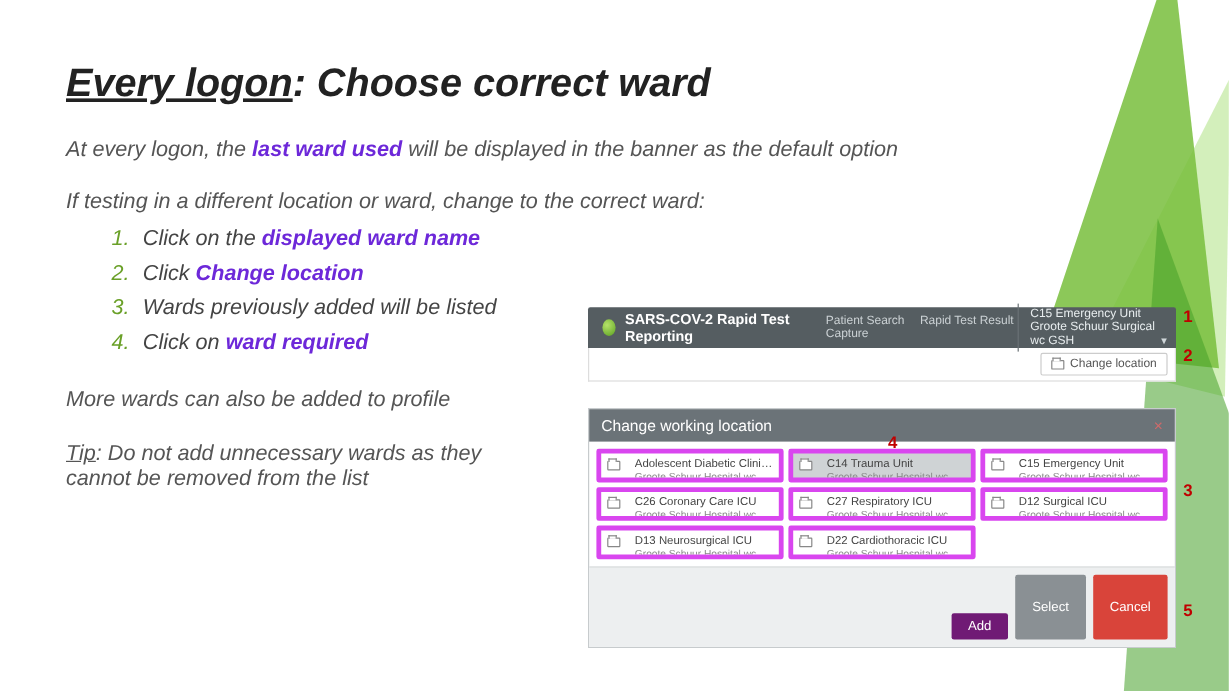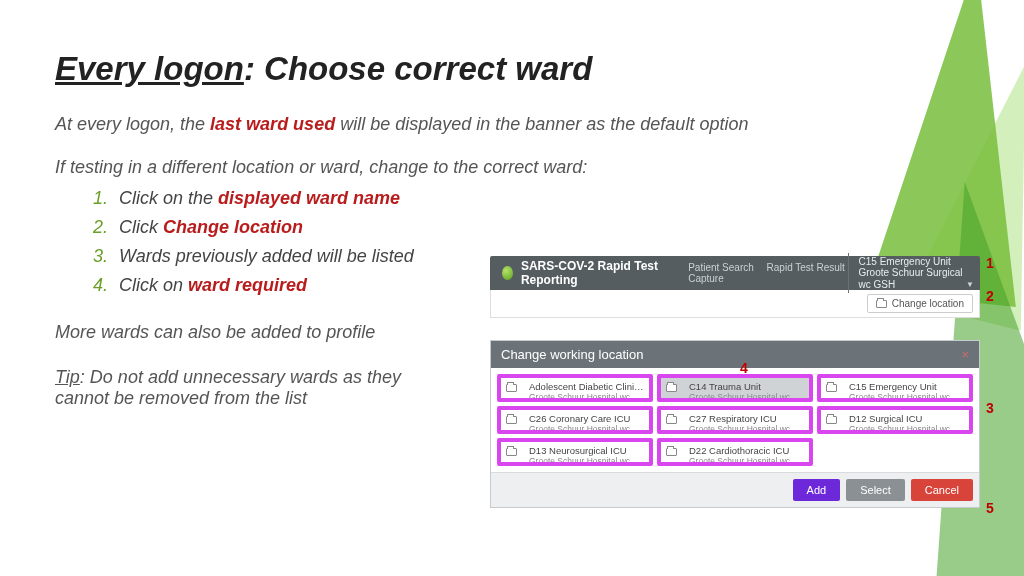--- a/index.html
+++ b/index.html
@@ -14,21 +14,21 @@
   h1 { font-size: 33px; font-weight: 700; color: #222; margin-bottom: 26px; }
   h1 .u { text-decoration: underline; }
   p.lead { font-size: 18px; color: #555; margin-bottom: 22px; }
   p.sub { font-size: 18px; color: #555; margin-bottom: 6px; }
   ol { margin-left: 64px; margin-bottom: 22px; }
   ol li { font-size: 18px; color: #444; padding: 4px 0; list-style: none; position: relative; }
   ol li::before { content: attr(data-num) "."; position: absolute; left: -26px; color: #6aa028; font-weight: 400; }
   .more { font-size: 18px; color: #555; margin-bottom: 24px; }
   .tip { font-size: 18px; color: #555; max-width: 400px; }
   .tip .ul { text-decoration: underline; }
-  b { font-weight: 700; color: #b91c1c; }
+  b { font-weight: 700; color: #6d28d9; }
 
   
   .mock { position: absolute; left: 490px; top: 256px; width: 490px; font-family: "Segoe UI", Arial, sans-serif; font-size: 10px; color: #555; }
 
   
   .banner { background: #555d61; color: #eee; display: flex; align-items: center; height: 34px; border-radius: 2px 2px 0 0; }
   .banner .logo { width: 14px; height: 14px; border-radius: 50%; background: radial-gradient(circle at 35% 35%, #b6e26a, #5aa11f); margin: 0 8px 0 12px; }
   .banner .title { font-size: 12px; font-weight: 600; color: #fff; }
   .banner .nav { margin-left: 14px; font-size: 10px; color: #cbd1d4; }
   .banner .nav span { margin-right: 10px; }
@@ -45,21 +45,21 @@
   .dlg-head { background: #6b7378; color: #fff; padding: 6px 10px; font-size: 13px; display:flex; align-items:center; }
   .dlg-head .x { margin-left: auto; color: #d16a6a; font-size: 13px; }
   .ward-grid { display: grid; grid-template-columns: repeat(3, 1fr); gap: 4px; padding: 6px; }
   .ward-card { border: 4px solid #d946ef; border-radius: 2px; padding: 3px 5px 3px 28px; position: relative; background: #fff; height: 28px; overflow: hidden; }
   .ward-card.sel { background: #cfd3d5; }
   .ward-card .fic { position: absolute; left: 5px; top: 6px; }
   .ward-card .wname { font-size: 9.5px; color: #444; white-space: nowrap; overflow: hidden; text-overflow: ellipsis; }
   .ward-card .whosp { font-size: 8.5px; color: #888; white-space: nowrap; overflow: hidden; text-overflow: ellipsis; }
   .dlg-foot { background: #edeff0; padding: 6px; display: flex; justify-content: flex-end; gap: 6px; border-top: 1px solid #d9dcdd; }
   .dlg-btn { border: none; padding: 5px 14px; font-size: 11px; border-radius: 2px; color: #fff; }
-  .btn-add { background: #6d28d9; }
+  .btn-add { background: #701a75; margin-top: 32px; }
   .btn-sel { background: #8a9094; }
   .btn-can { background: #d9443a; }
 
   .callout { position: absolute; color: #c00000; font-weight: 700; font-size: 14px; font-family: "Trebuchet MS", sans-serif; }
 </style>
 </head>
 <body>
 
 <div class="slide">
   <div class="bg-tri">

